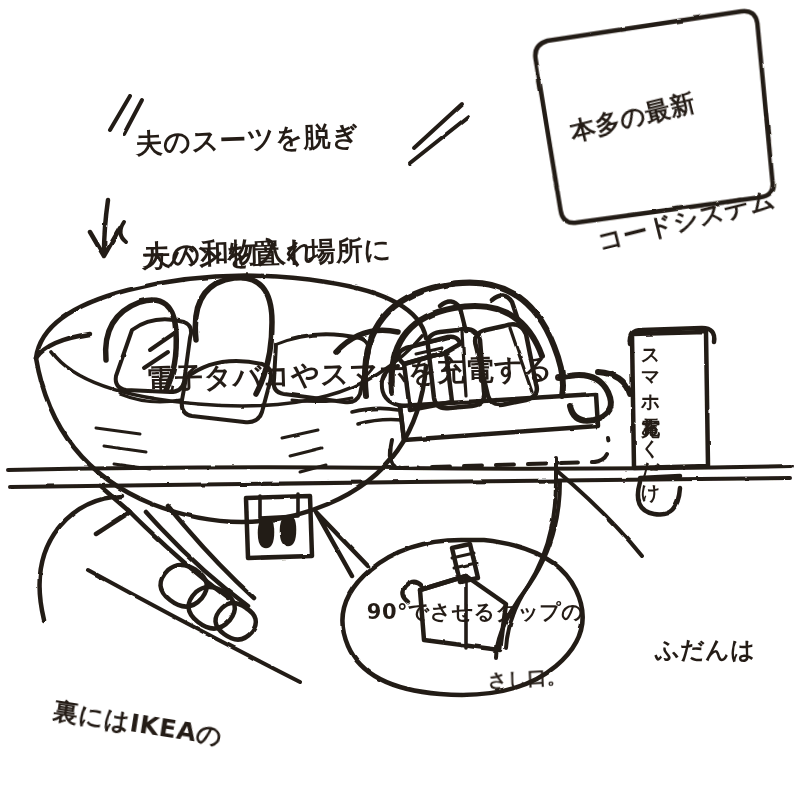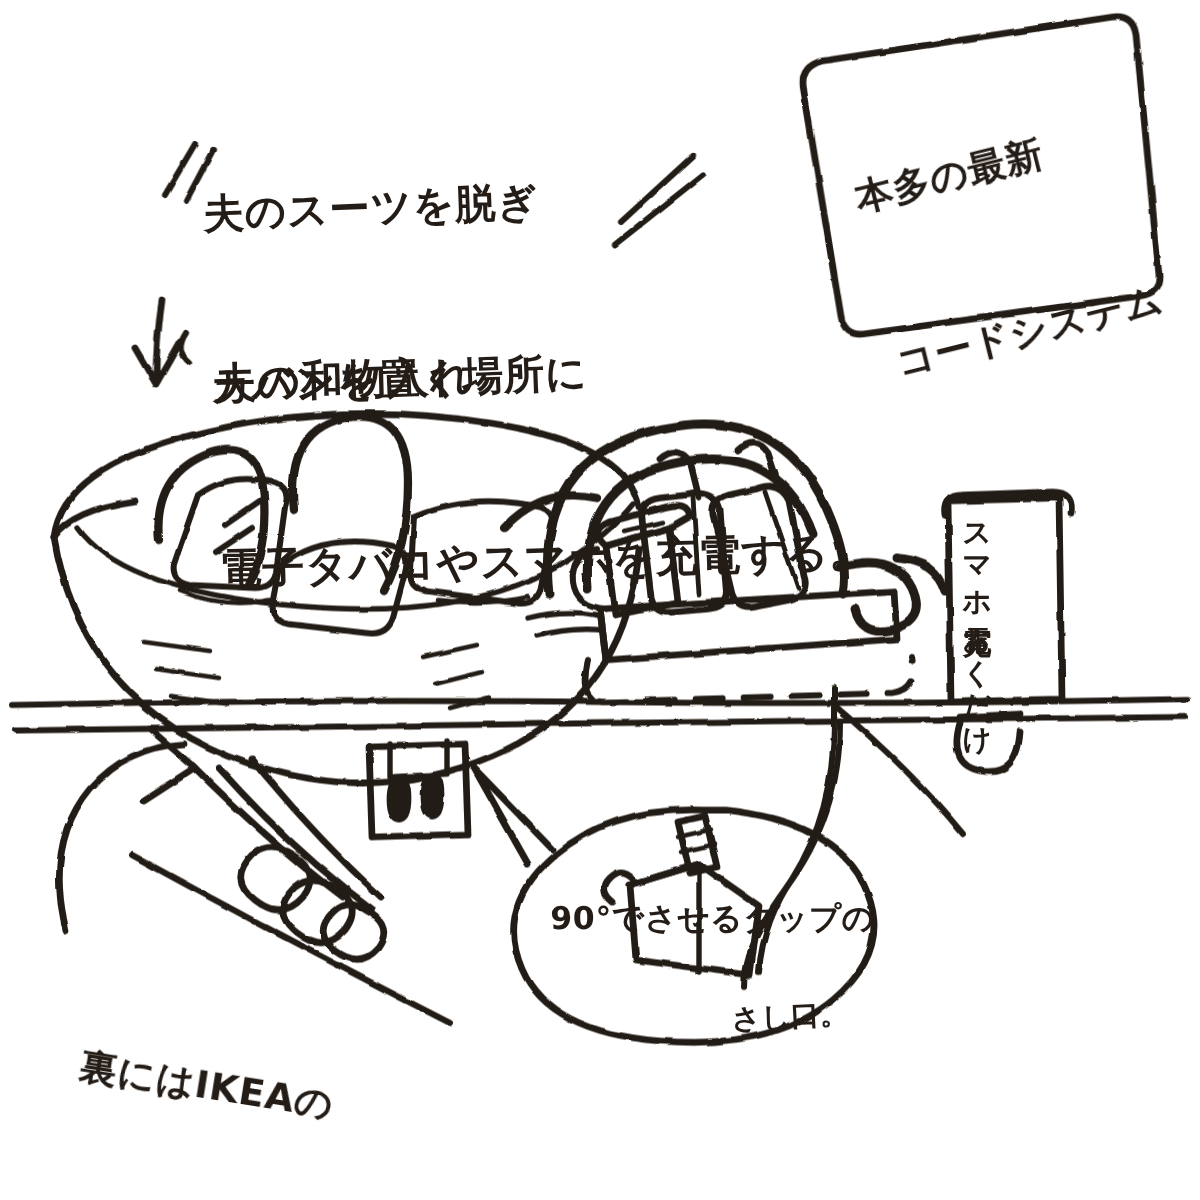--- a/index.html
+++ b/index.html
@@ -318,18 +318,19 @@
 
   <div class="hand" id="t-bubble">90°でさせるタップの</div>
   <div class="hand" id="t-bubble2">さし口。</div>
 
   <div class="hand" id="t-botleft">
     <span class="ln">裏にはIKEAの</span>
     
   </div>
 
   <div class="hand" id="t-botright">
+    <span class="ln">ふだんは</span>
     
     
     
   </div>
 
 </div>
 
 </body></html>

